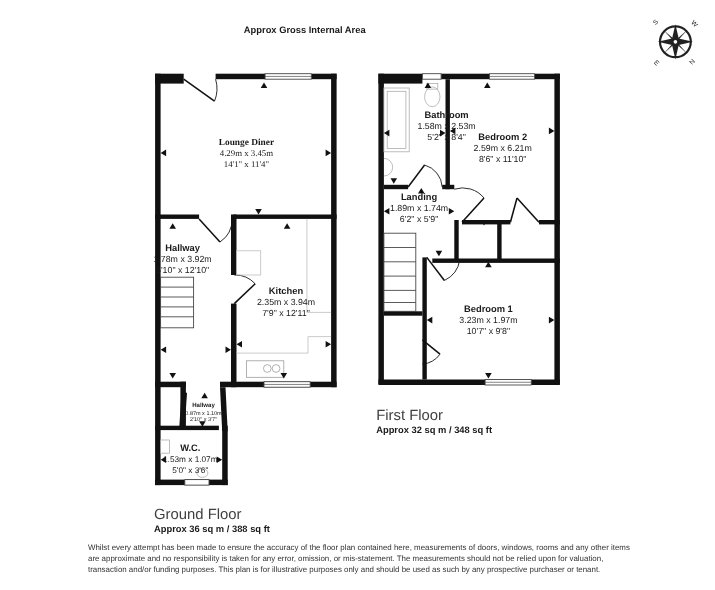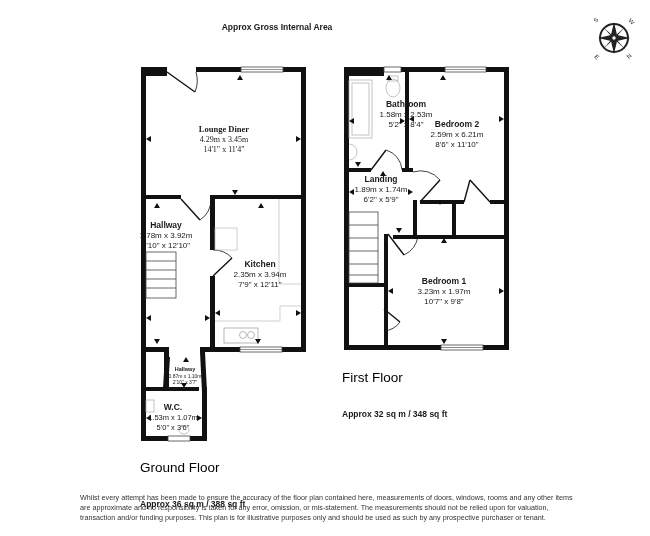--- a/index.html
+++ b/index.html
@@ -1,20 +1,20 @@
 <!DOCTYPE html>
 <html><head>
   <meta charset="utf-8">
   <style>
     html, body { margin:0; padding:0; background:#ffffff; }
     body { width:650px; height:536px; position:relative; overflow:hidden; font-family:"Liberation Sans", sans-serif; color:#1a1a1a; }
     .abs { position:absolute; }
     .gia { left:0; width:554px; top:22px; text-align:center; font-size:8.5px; font-weight:bold; line-height:11px; }
-    .floor-title { font-size:13.5px; font-weight:normal; line-height:16px; color:#000000; }
-    .floor-area { font-size:8.5px; font-weight:bold; line-height:11px;margin-top:23px; }
+    .floor-title { font-size:13.5px; font-weight:normal; line-height:16px; color:#404040; }
+    .floor-area { font-size:8.5px; font-weight:bold; line-height:11px; }
     .disclaimer { left:80px; width:500px; top:493px; text-align:left; font-size:7.2px; line-height:10px; color:#333; }
     svg { position:absolute; left:0; top:0; }
     .room-name { font-weight:bold; font-size:8.5px; }
     .room-dim { font-size:8px; }
     .room-label { position:absolute; text-align:center; line-height:10.5px; white-space:nowrap; transform:translateX(-50%); }
     .room-label.small .room-name { font-size:5.5px; }
     .room-label.small .room-dim { font-size:5px; }
     .room-label.small { line-height:6.5px; }
   </style>
 </head>

